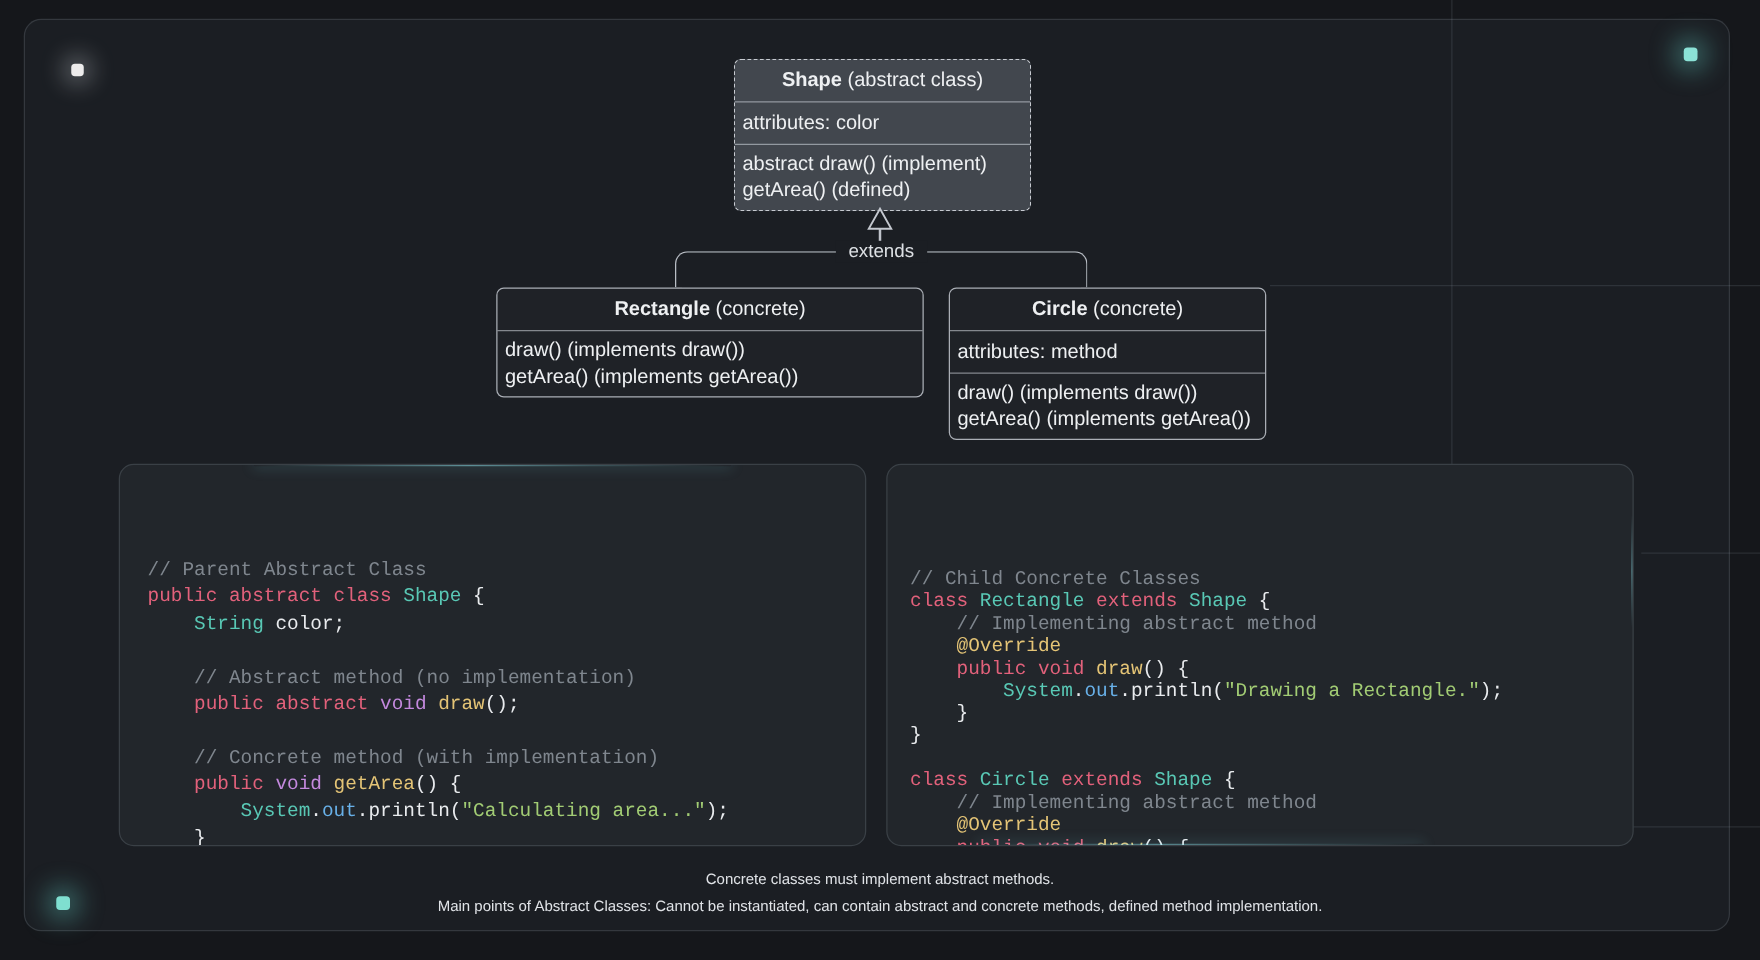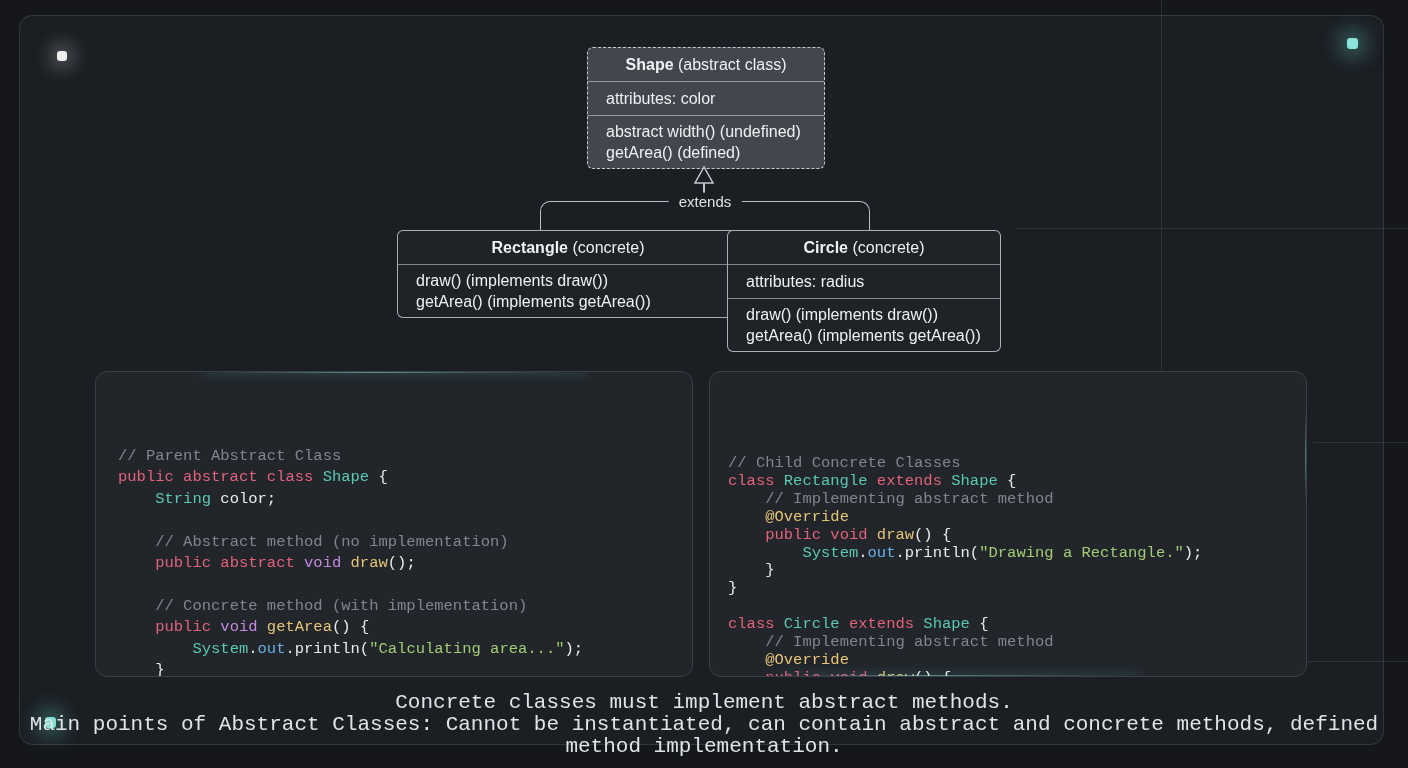--- a/index.html
+++ b/index.html
@@ -25,32 +25,32 @@
   .dot{ position:absolute; border-radius:3px; }
   .dot.white{ left:57px; top:51px; width:10px; height:10px; background:#edecec;
     box-shadow:0 0 18px 7px rgba(225,232,238,.28); }
   .dot.teal-tr{ left:1347px; top:38px; width:11px; height:11px; background:#8be2d6;
     box-shadow:0 0 20px 8px rgba(105,222,208,.35); }
   .dot.teal-bl{ left:45px; top:717px; width:11px; height:11px; background:#7fdfd0;
     box-shadow:0 0 20px 8px rgba(105,222,208,.35); }
 
   
   .uml{ position:absolute; border-radius:6px; font-size:16px; line-height:21px; }
-  .uml .row{ padding:5px 18px; border-top:1px solid rgba(215,220,228,.55); }
+  .uml .row{ padding:5px 6px; border-top:1px solid rgba(215,220,228,.55); }
   .uml .row.title{ border-top:none; text-align:center; padding:22px 8px 5px; }
   .uml .row.title b{ font-weight:bold; }
   .uml-parent{
     left:587px; top:47px; width:238px;
     background:#42474e; border:1.5px dashed rgba(222,226,232,.85);
   }
   .uml-child{
     background:#1f2227; border:1px solid rgba(205,210,218,.8);
   }
   .uml-rect{ left:397px; top:230px; width:342px; }
-  .uml-circle{ left:727px; top:230px; width:274px; }
+  .uml-circle{ left:759px; top:230px; width:254px; }
   .uml .row.title{ padding-top:6px; padding-bottom:6px; }
   .uml .row.attrs{ padding-top:6px; padding-bottom:6px; }
 
   
   .tri{ position:absolute; left:693px; top:165px; }
   .stem{ position:absolute; left:703px; top:183px; width:1.5px; height:18px; background:#c0c4cb; }
   .bracket{
     position:absolute; left:540px; top:201px; width:330px; height:29px;
     border-top:1.5px solid #b9bec5; border-left:1.5px solid #b9bec5; border-right:1.5px solid #b9bec5;
     border-radius:10px 10px 0 0;
@@ -87,21 +87,21 @@
   .tok-purple{ color:var(--tok-purple); }
   .tok-func{ color:var(--tok-func); }
   .tok-string{ color:var(--tok-string); }
   .tok-field{ color:var(--tok-field); }
   .tok-plain{ color:var(--tok-plain); }
   .tok-annotation{ color:var(--tok-annotation); }
 
   
   .caption{
     position:absolute; left:0; top:692px; width:1408px;
-    text-align:center; font-size:21px; line-height:22px; color:#e0e3e7;font-family:Liberation Mono, monospace;
+    text-align:center; font-size:12px; line-height:22px; color:#e0e3e7;
   }
 </style>
 </head>
 <body>
 
 <div id="stage">
 
   <div class="frame"></div>
 
   <div class="gline v1"></div>
@@ -110,21 +110,21 @@
   <div class="gline h3"></div>
 
   <div class="dot white"></div>
   <div class="dot teal-tr"></div>
   <div class="dot teal-bl"></div>
 
   <div class="uml uml-parent">
     <div class="row title"><b>Shape</b><span> (abstract class)</span></div>
     <div class="row attrs">attributes: color</div>
     <div class="row methods">
-      <div>abstract width() (undefined)</div>
+      <div>abstract draw() (implement)</div>
       <div>getArea() (defined)</div>
     </div>
   </div>
 
   <svg class="tri" width="22" height="20">
     <polygon points="11,2 2,18 20,18" fill="#1b1e23" stroke="#c4c8cf" stroke-width="1.5"></polygon>
   </svg>
   <div class="stem"></div>
   <div class="bracket">
     <span class="extends-label">extends</span>
@@ -133,21 +133,21 @@
   <div class="uml uml-child uml-rect">
     <div class="row title"><b>Rectangle</b><span> (concrete)</span></div>
     <div class="row methods">
       <div>draw() (implements draw())</div>
       <div>getArea() (implements getArea())</div>
     </div>
   </div>
 
   <div class="uml uml-child uml-circle">
     <div class="row title"><b>Circle</b><span> (concrete)</span></div>
-    <div class="row attrs">attributes: radius</div>
+    <div class="row attrs">attributes: method</div>
     <div class="row methods">
       <div>draw() (implements draw())</div>
       <div>getArea() (implements getArea())</div>
     </div>
   </div>
 
   <div class="panel left">
     <span class="glow top"></span>
   <div class="code-line"><span class="tok-comment">// Parent Abstract Class</span></div><div class="code-line"><span class="tok-keyword">public abstract class </span><span class="tok-type">Shape</span><span class="tok-plain"> {</span></div><div class="code-line"><span class="tok-plain">    </span><span class="tok-type">String</span><span class="tok-plain"> color;</span></div><div class="code-line">&nbsp;</div><div class="code-line"><span class="tok-plain">    </span><span class="tok-comment">// Abstract method (no implementation)</span></div><div class="code-line"><span class="tok-plain">    </span><span class="tok-keyword">public abstract </span><span class="tok-purple">void </span><span class="tok-func">draw</span><span class="tok-plain">();</span></div><div class="code-line">&nbsp;</div><div class="code-line"><span class="tok-plain">    </span><span class="tok-comment">// Concrete method (with implementation)</span></div><div class="code-line"><span class="tok-plain">    </span><span class="tok-keyword">public </span><span class="tok-purple">void </span><span class="tok-func">getArea</span><span class="tok-plain">() {</span></div><div class="code-line"><span class="tok-plain">        </span><span class="tok-type">System</span><span class="tok-plain">.</span><span class="tok-field">out</span><span class="tok-plain">.println(</span><span class="tok-string">"Calculating area..."</span><span class="tok-plain">);</span></div><div class="code-line"><span class="tok-plain">    }</span></div></div>
   <div class="panel right">

